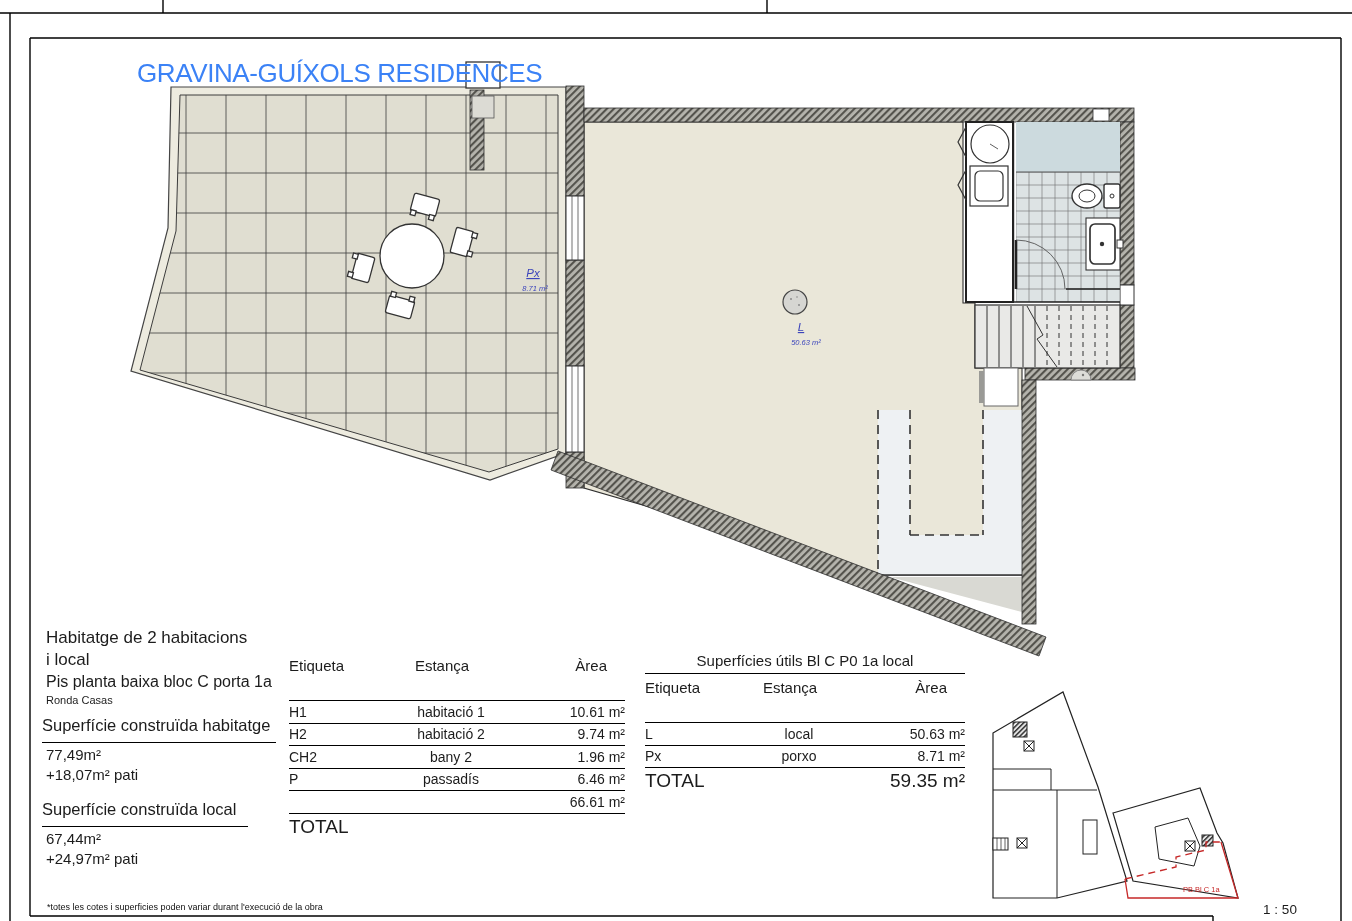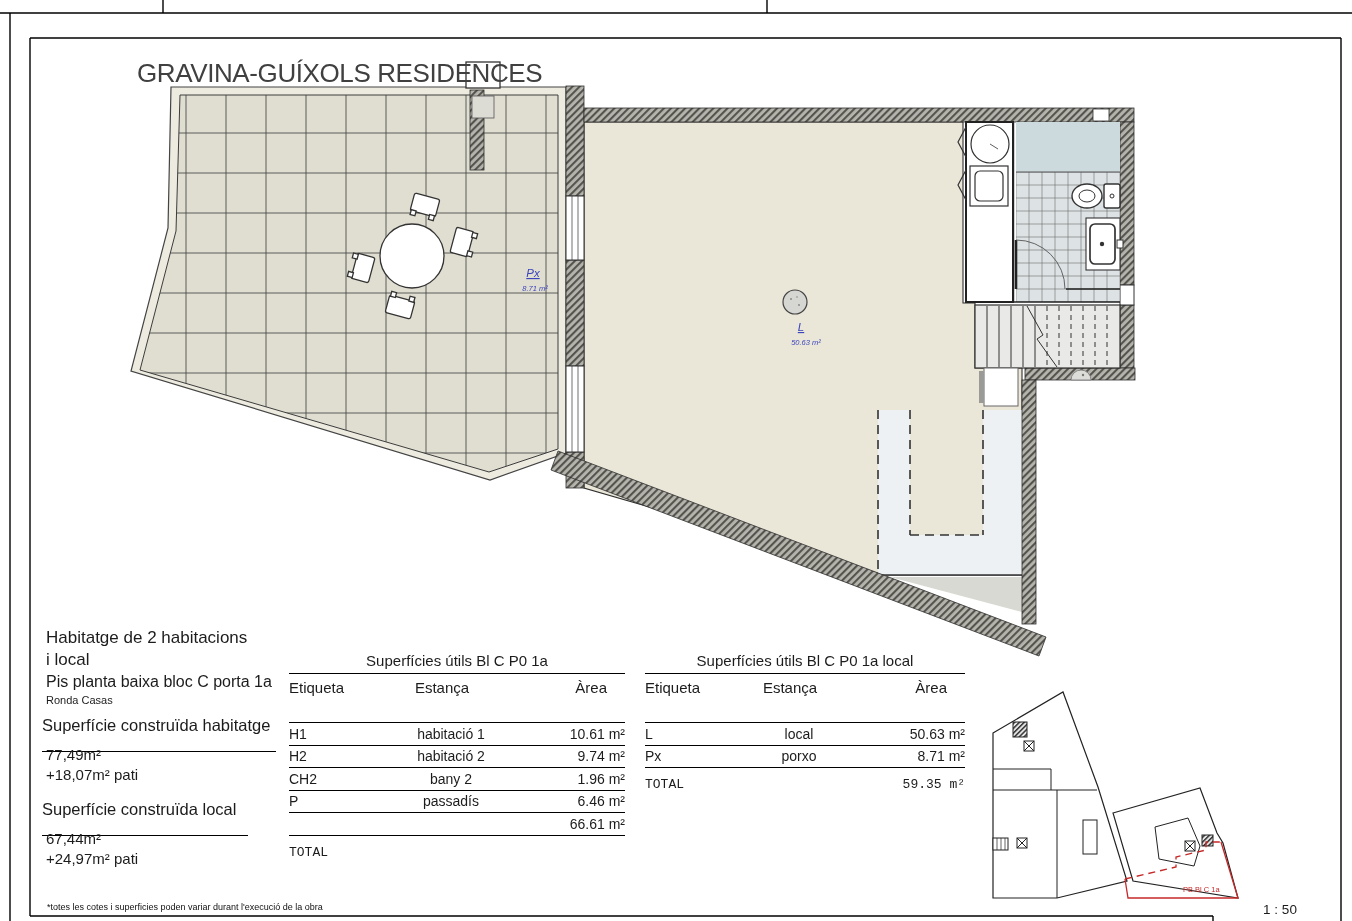--- a/index.html
+++ b/index.html
@@ -1,29 +1,29 @@
 <!DOCTYPE html>
 <html><head>
 <meta charset="utf-8">
 <style>
   html,body{margin:0;padding:0;background:#fff;}
   .sheet{position:relative;width:1352px;height:921px;background:#ffffff;overflow:hidden;
          font-family:"Liberation Sans", sans-serif;color:#1c1c1c;}
   .abs{position:absolute;}
   svg text{font-family:"Liberation Sans", sans-serif;}
-  .title{font-size:26px;letter-spacing:-0.4px;color:#404040;white-space:nowrap;}
+  .title{font-size:26px;letter-spacing:-0.4px;color:#3b82f6;white-space:nowrap;}
   .info-l{font-size:17px;} .info-m{font-size:16px;} .info-s{font-size:11px;}
-  .info-h{font-size:16.5px;border-bottom:1.6px solid #000;padding-bottom:16px;}
+  .info-h{font-size:16.5px;border-bottom:1.6px solid #000;padding-bottom:7px;}
   .info-v{font-size:15px;}
   .stable{position:absolute;}
   .stable-title{font-size:15px;text-align:center;border-bottom:1.6px solid #000;padding-bottom:4px;}
   .shead{display:flex;height:27px;align-items:center;font-size:15px;gap:32px;}
   .sgap{height:21px;border-bottom:1.8px solid #000;}
   .trow{display:flex;height:21.5px;align-items:center;border-bottom:1.4px solid #000;font-size:14px;}
-  .trow-total{display:flex;height:24px;align-items:flex-end;font-size:13px;padding-bottom:2px;font-family:Liberation Mono, monospace;}
+  .trow-total{display:flex;height:24px;align-items:flex-end;font-size:19px;padding-bottom:2px;}
   .c0{width:80px;} .c1{flex:1;text-align:center;} .c2{width:92px;text-align:right;}
   .hc2{width:92px;text-align:right;padding-right:18px;}
   .fineprint{font-size:9px;color:#111;}
   .scale{font-size:13.5px;}
 </style>
 </head>
 <body>
 
 <div class="sheet">
 
@@ -292,21 +292,20 @@
   <div class="abs info-s" style="left:46px;top:694px">Ronda Casas</div>
   <div class="abs info-h" style="left:42px;top:716px;width:234px">Superfície construïda habitatge</div>
   <div class="abs info-v" style="left:46px;top:746px">77,49m²</div>
   <div class="abs info-v" style="left:46px;top:766px">+18,07m² pati</div>
   <div class="abs info-h" style="left:42px;top:800px;width:206px">Superfície construïda local</div>
   <div class="abs info-v" style="left:46px;top:830px">67,44m²</div>
   <div class="abs info-v" style="left:46px;top:850px">+24,97m² pati</div>
 </div>
 
 <div class="stable" style="left:289px;top:652px;width:336px">
-  <div class="stable-title">Superfícies útils Bl C P0 1a</div>
   <div class="shead">
     <span class="c0">Etiqueta</span>
     <span class="c1">Estança</span>
     <span class="hc2">Àrea</span>
   </div>
   <div class="sgap"></div>
   <div id="t0-rows">
         <div class="trow">
           <span class="c0">H1</span>
           <span class="c1">habitació 1</span>

